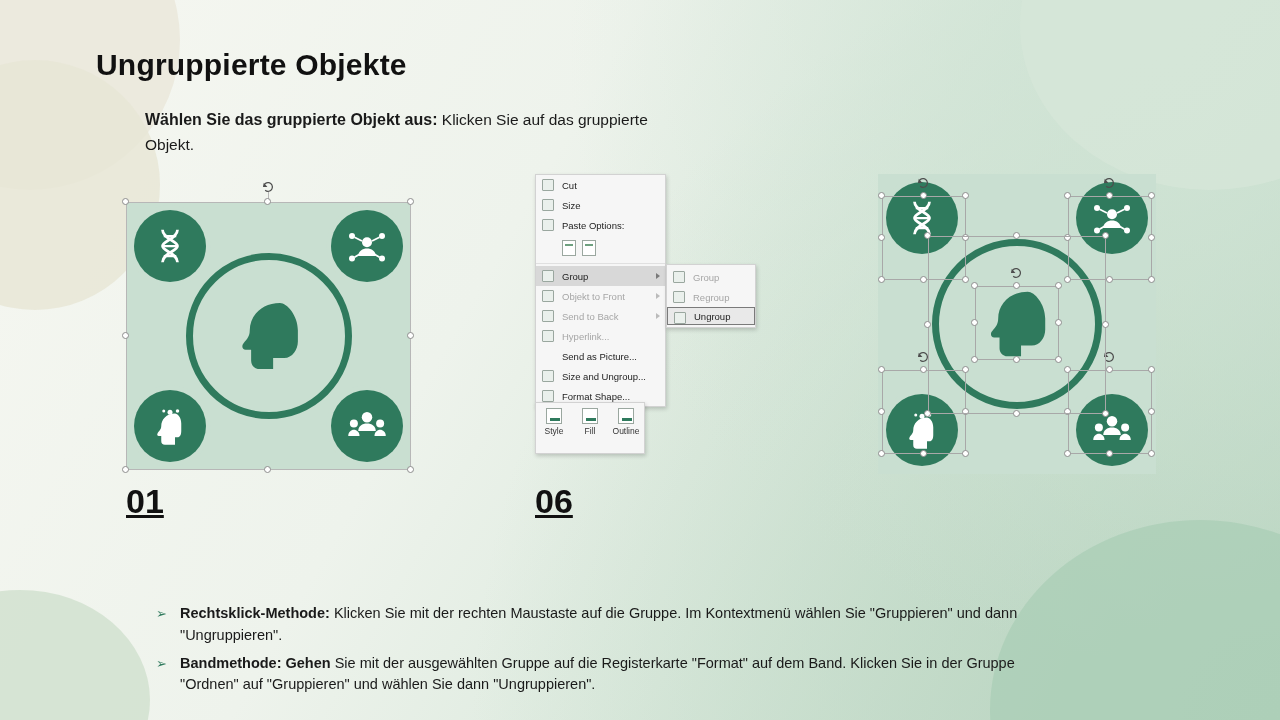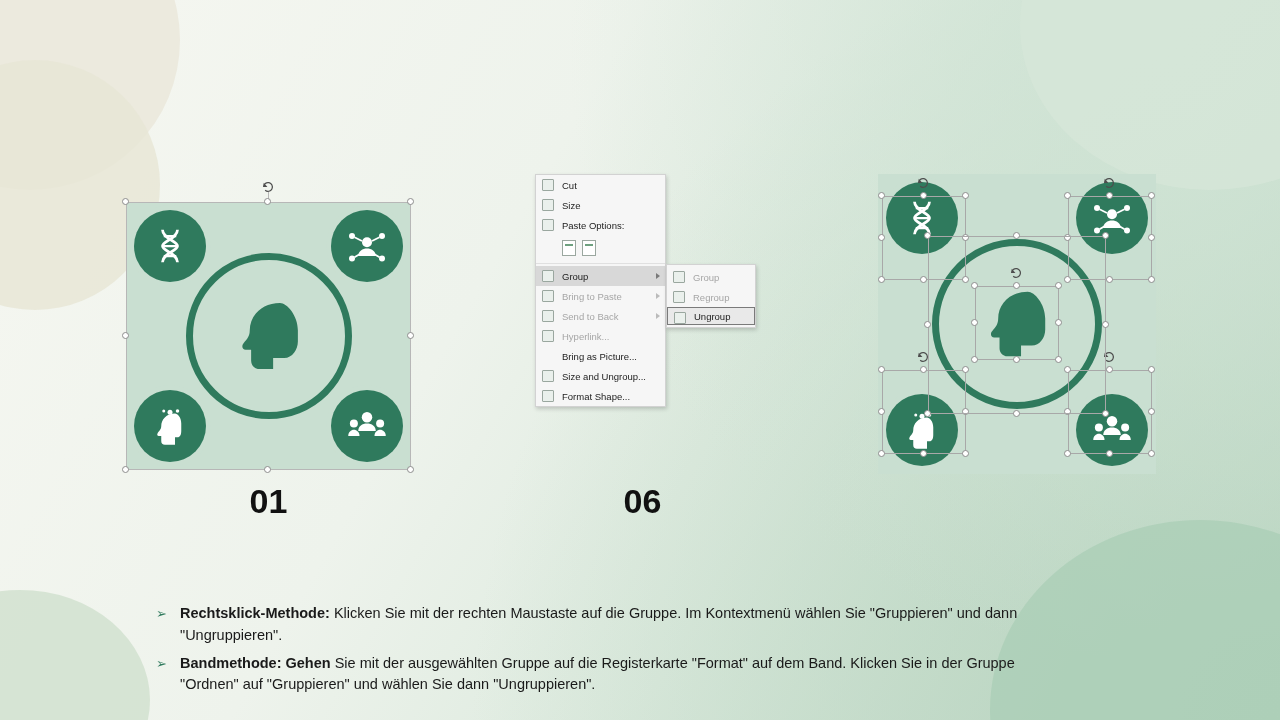--- a/index.html
+++ b/index.html
@@ -67,21 +67,21 @@
   .handle {
     position:absolute; width:7px; height:7px; background:#fff;
     border:1px solid #8d8d8d; border-radius:50%;
   }
   .rotate {
     position:absolute; width:14px; height:14px; color:#4d4d4d;
   }
   .rotate-stem { position:absolute; width:1px; background:#b7b7b7; }
 
   .numlabel {
-    position:absolute; font-size:34px; font-weight:bold; color:#111; text-align:center;
+    position:absolute; font-size:34px; font-weight:bold; color:#111; text-align:left;text-decoration:underline;
   }
   .n1 { left:126px; top:482px; width:285px; }
   .n2 { left:535px; top:482px; width:215px; }
   .n3 { left:878px; top:482px; width:278px; }
 
   
   .fig2 { left:535px; top:174px; width:220px; height:252px; }
   .menu {
     position:absolute; left:0; top:0; width:131px;
     background:#f6f6f6; border:1px solid #d2d2d2;
@@ -148,21 +148,25 @@
 <body>
 
 <div class="slide">
 
   <div class="blob blob-1"></div>
   <div class="blob blob-2"></div>
   <div class="blob blob-3"></div>
   <div class="blob blob-4"></div>
   <div class="blob blob-5"></div>
 
-
+  <div class="title">Ungruppierte Objekte</div>
+
+  <div class="intro">
+    <b>Wählen Sie das gruppierte Objekt aus:</b><span> Klicken Sie auf das gruppierte Objekt.</span>
+  </div>
 
   <div class="fig fig1">
 
     <div class="rotate-stem" style="left:142px; top:12px; height:22px;"></div>
     <svg class="rotate" style="left:135px; top:0px;" viewBox="0 0 16 16">
       <path d="M3 8a5 5 0 1 1 1.8 3.8" fill="none" stroke="#4d4d4d" stroke-width="1.4"></path>
       <path d="M3 3.2 L3 8 L7.4 8 Z" fill="#4d4d4d"></path>
     </svg>
 
     <div class="art">
@@ -251,37 +255,37 @@
       <div class="msep"></div>
 
       <div class="mi sel">
         <span class="ic"></span>
         <span>Group</span>
         <span class="arrow"></span>
       </div>
 
       <div class="mi disabled">
         <span class="ic"></span>
-        <span>Bring to Paste</span>
+        <span>Objekt to Front</span>
         <span class="arrow"></span>
       </div>
 
       <div class="mi disabled">
         <span class="ic"></span>
         <span>Send to Back</span>
         <span class="arrow"></span>
       </div>
 
       <div class="mi disabled">
         <span class="ic"></span>
         <span>Hyperlink...</span>
       </div>
 
       <div class="mi">
-        <span>Bring as Picture...</span>
+        <span>Send as Picture...</span>
       </div>
 
       <div class="mi">
         <span class="ic"></span>
         <span>Size and Ungroup...</span>
       </div>
 
       <div class="mi">
         <span class="ic"></span>
         <span>Format Shape...</span>
@@ -296,20 +300,34 @@
       <div class="mi disabled">
         <span class="ic"></span>
         <span>Regroup</span>
       </div>
       <div class="mi hi">
         <span class="ic"></span>
         <span>Ungroup</span>
       </div>
     </div>
 
+    <div class="minitool">
+      <div class="mt-item">
+        <div class="mt-ic"></div>
+        <span>Style</span>
+      </div>
+      <div class="mt-item">
+        <div class="mt-ic"></div>
+        <span>Fill</span>
+      </div>
+      <div class="mt-item">
+        <div class="mt-ic"></div>
+        <span>Outline</span>
+      </div>
+    </div>
   </div>
 
   <div class="numlabel n2">06</div>
 
   <div class="fig fig3">
     <div class="art3">
       <div class="ring"></div>
       <svg class="head" viewBox="0 0 64 64">
         <path fill="currentColor" d="M40 8c-13 0-22 9-22 20 0 5-3 7-5 10-1 2 0 4 2 4h4v8c0 3 2 6 6 6h10v-8h8c6 0 10-6 10-12V28c0-11-8-20-13-20z"></path>
       </svg>

